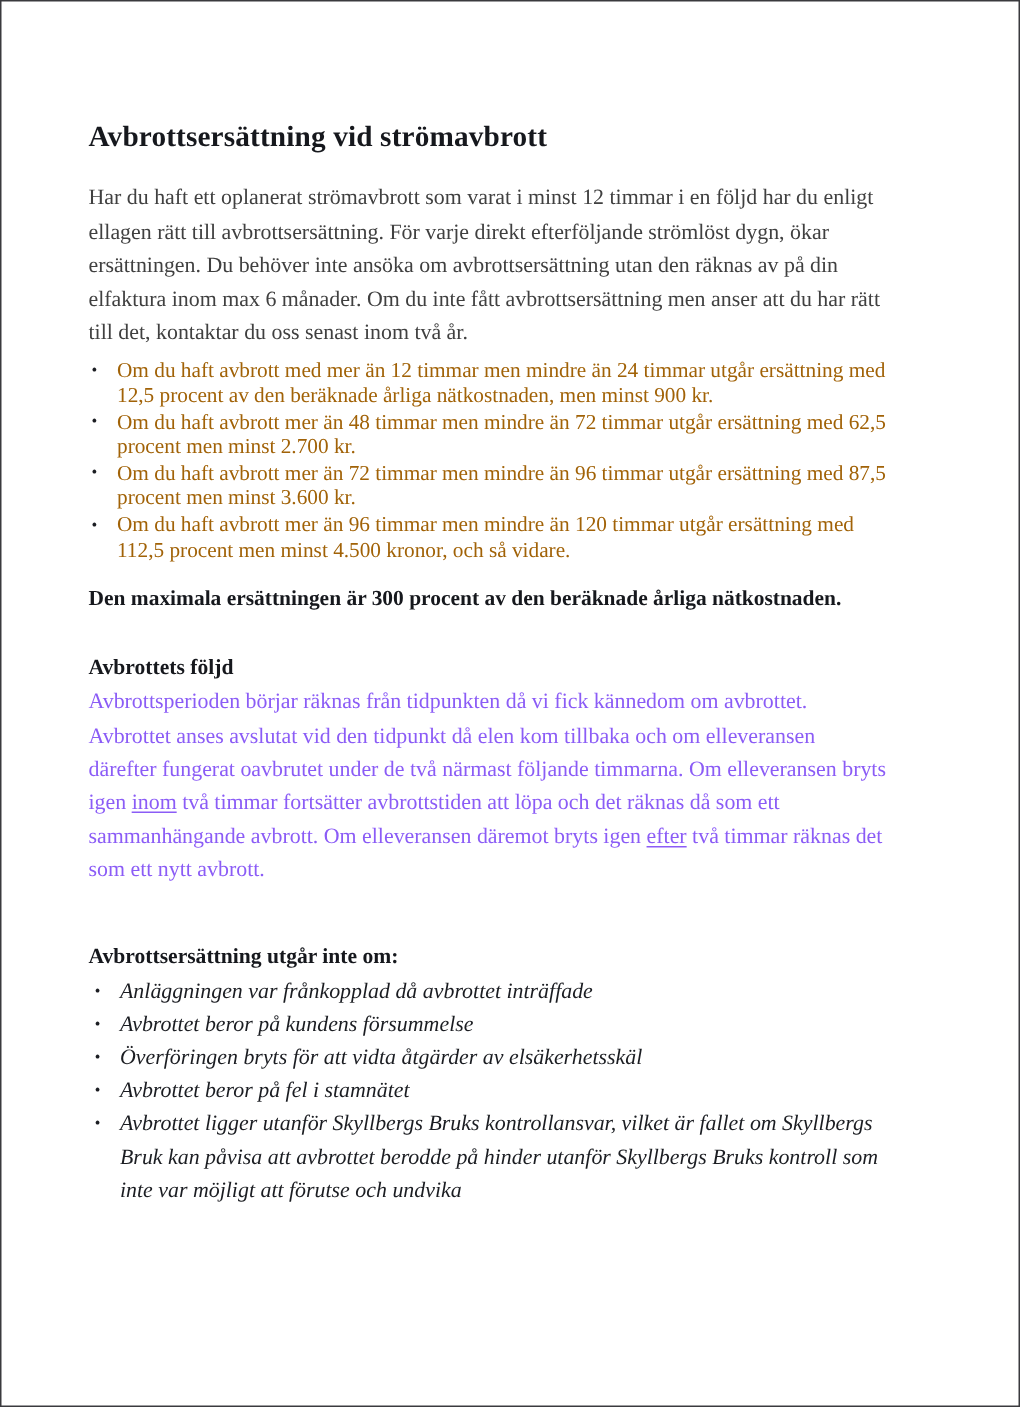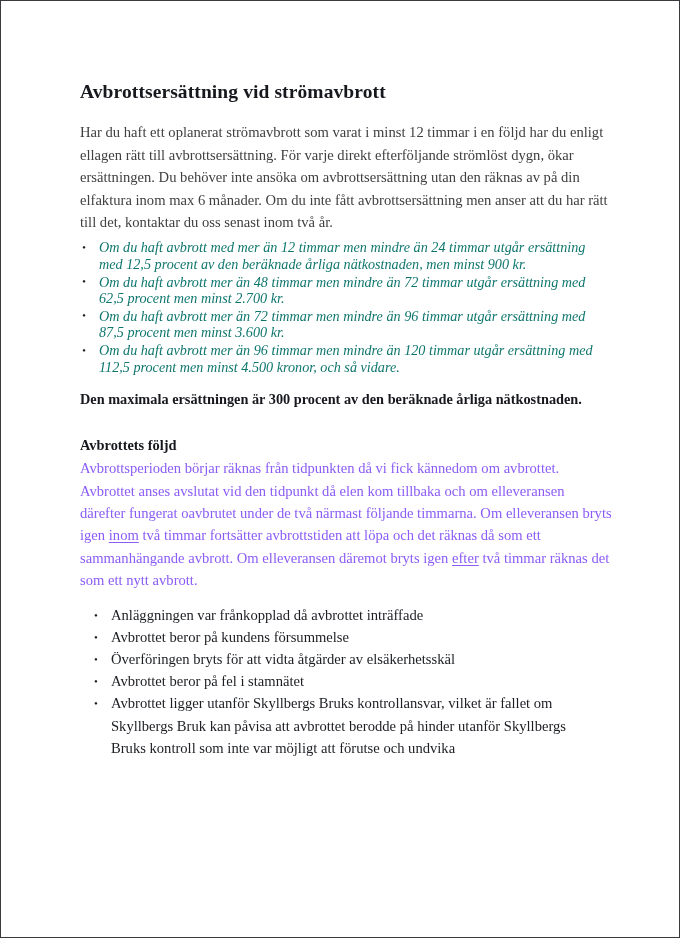--- a/index.html
+++ b/index.html
@@ -20,21 +20,21 @@
     height: 938px;
     background: #ffffff;
     border: 1px solid #3a3a3e;
     border-top-width: 1px;
     border-left-width: 1px;
     border-right-width: 1px;
     border-bottom-width: 1px;
   }
   .content {
     position: absolute;
-    left: 79px;
+    left: 58px;
     top: 80px;
     width: 532px;
   }
   h1.doc-title {
     font-family: "Liberation Serif", "DejaVu Serif", serif;
     font-size: 19.5px;
     font-weight: bold;
     color: #16181d;
     letter-spacing: 0.1px;
     margin: 0 0 18px 0;
@@ -55,24 +55,23 @@
   }
   ul.comp-list {
     list-style: none;
     margin: 6px 0 0 0;
     padding: 0;
   }
   ul.comp-list > li {
     position: relative;
     padding-left: 19px;
     font-size: 14.2px;
-    color: #0f766e;
+    color: #a16207;
     line-height: 16.6px;
     margin: 0 0 1px 0;
-    font-style: italic;
   }
   ul.comp-list > li::before {
     content: "\2022";
     position: absolute;
     left: 2px;
     top: -0.5px;
     font-size: 11px;
     color: #1b1d22;
     line-height: 16.6px;
   }
@@ -102,22 +101,23 @@
   }
   h2.exclusion-head {
     font-size: 14.4px;
     font-weight: bold;
     color: #16181d;
     line-height: 20px;
     margin: 36px 0 1px 0;
   }
   ul.excl-list {
     list-style: none;
-    margin: 12px;
+    margin: 2px;
     padding: 0;
+    font-style: italic;
   }
   ul.excl-list > li {
     position: relative;
     padding-left: 19px;
     font-size: 14.6px;
     color: #1b1d22;
     line-height: 22.2px;
     margin: 0;
   }
   ul.excl-list > li::before {
@@ -147,20 +147,21 @@
       <li>Om du haft avbrott mer än 72 timmar men mindre än 96 timmar utgår ersättning med 87,5 procent men minst 3.600 kr.</li>
       <li>Om du haft avbrott mer än 96 timmar men mindre än 120 timmar utgår ersättning med 112,5 procent men minst 4.500 kronor, och så vidare.</li>
     </ul>
 
     <p class="max-line">Den maximala ersättningen är 300 procent av den beräknade årliga nätkostnaden.</p>
 
     <h2 class="section-head">Avbrottets följd</h2>
 
     <p class="section-body"><span>Avbrottsperioden börjar räknas från tidpunkten då vi fick kännedom om avbrottet. Avbrottet anses avslutat vid den tidpunkt då elen kom tillbaka och om elleveransen därefter fungerat oavbrutet under de två närmast följande timmarna. Om elleveransen bryts igen </span><u>inom</u><span> två timmar fortsätter avbrottstiden att löpa och det räknas då som ett sammanhängande avbrott. Om elleveransen däremot bryts igen </span><u>efter</u><span> två timmar räknas det som ett nytt avbrott.</span></p>
 
+    <h2 class="exclusion-head">Avbrottsersättning utgår inte om:</h2>
 
     <ul class="excl-list">
       <li>Anläggningen var frånkopplad då avbrottet inträffade</li>
       <li>Avbrottet beror på kundens försummelse</li>
       <li>Överföringen bryts för att vidta åtgärder av elsäkerhetsskäl</li>
       <li>Avbrottet beror på fel i stamnätet</li>
       <li>Avbrottet ligger utanför Skyllbergs Bruks kontrollansvar, vilket är fallet om Skyllbergs Bruk kan påvisa att avbrottet berodde på hinder utanför Skyllbergs Bruks kontroll som inte var möjligt att förutse och undvika</li>
     </ul>
 
   </div>

